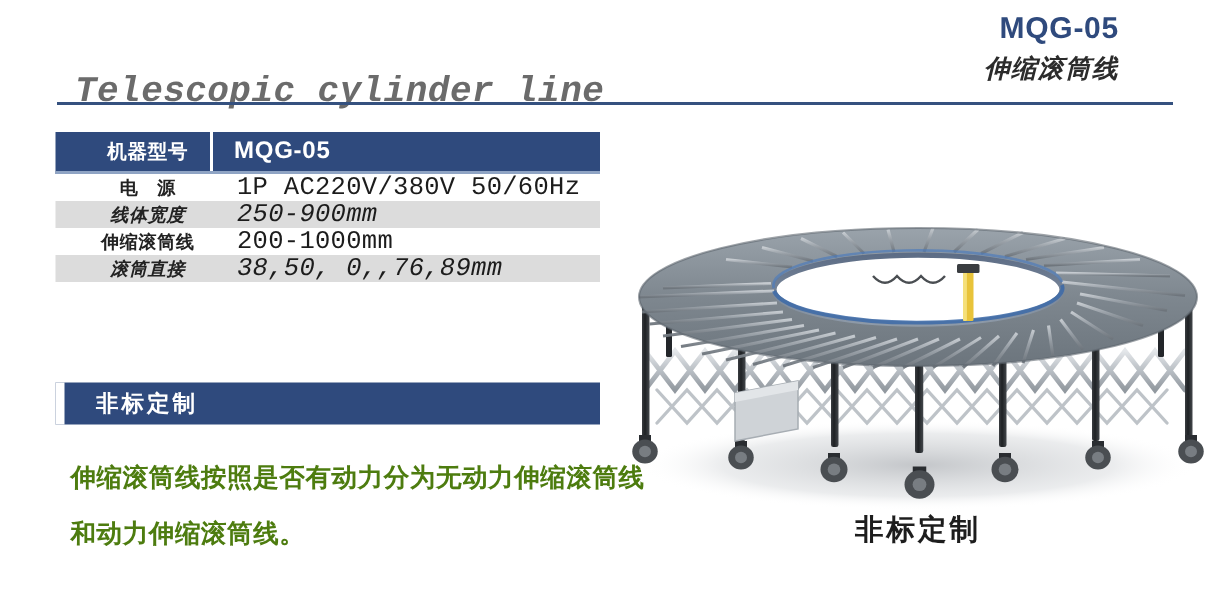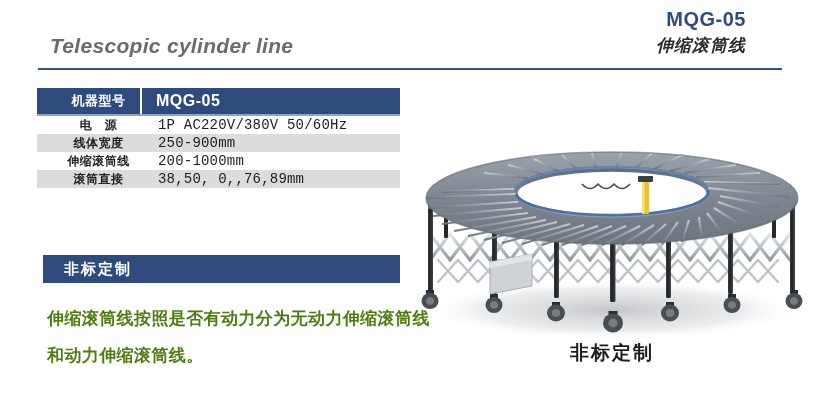--- a/index.html
+++ b/index.html
@@ -8,23 +8,23 @@
     font-family:"Liberation Sans", sans-serif;
     background:#ffffff;
     position:relative;
     overflow:hidden;
   }
 
   
   #header { position:absolute; left:0; top:0; width:820px; height:72px; }
 
   #title-en {
-    position:absolute; left:50px; top:34px;
-    font-family:Liberation Sans, sans-serif;
-    font-size:21px; font-weight:bold; font-style:italic;
+    position:absolute; left:50px; top:48px;
+    font-family:Liberation Mono, monospace;
+    font-size:24px; font-weight:bold; font-style:italic;
     color:#6b6b6b; letter-spacing:0.3px; white-space:nowrap;
   }
   #model-code {
     position:absolute; right:74px; top:8px;
     font-size:20px; font-weight:bold;
     color:#2f4a7d; letter-spacing:0.5px; white-space:nowrap;
   }
   #title-cn {
     position:absolute; right:74px; top:34px;
     font-size:17px; font-weight:bold;
@@ -34,37 +34,37 @@
     position:absolute; left:38px; top:68px; width:744px; height:2px;
     background:#35517f;
   }
 
   
   #spec-table {
     position:absolute; left:37px; top:88px; width:363px;
   }
   .srow { display:flex; height:18px; align-items:stretch; }
   .srow.head { height:28px; background:#2f4a7d; }
-  .srow.alt  { background:#dcdcdc; }
+  .srow.alt  { background:#dcdcdc;font-style:italic; }
   .srow.plain{ background:#ffffff; }
 
   .scell-label {
     width:103px; flex:0 0 103px;
     display:flex; align-items:center; justify-content:center;
     font-size:12px; font-weight:bold; color:#222222;
     letter-spacing:0.5px;
     padding-left:20px;
   }
   .srow.head .scell-label { color:#ffffff; font-size:13px; }
 
   .scell-value {
     flex:1 1 auto; display:flex; align-items:center;
     padding-left:18px;
     font-family:"Liberation Mono", monospace;
-    font-size:14px; color:#1c1c1c; letter-spacing:0.2px;
+    font-size:17px; color:#1c1c1c; letter-spacing:0.2px;
   }
   .srow.head .scell-value {
     color:#ffffff; font-family:"Liberation Sans", sans-serif;
     font-size:16px; font-weight:bold; padding-left:14px; letter-spacing:0.5px;
   }
   .srow.head .divider {
     width:2px; background:#ffffff; flex:0 0 2px;
   }
   .divider { width:0; flex:0 0 0; }
   .srow.head { border-bottom:2px solid #8fa4c4; }

